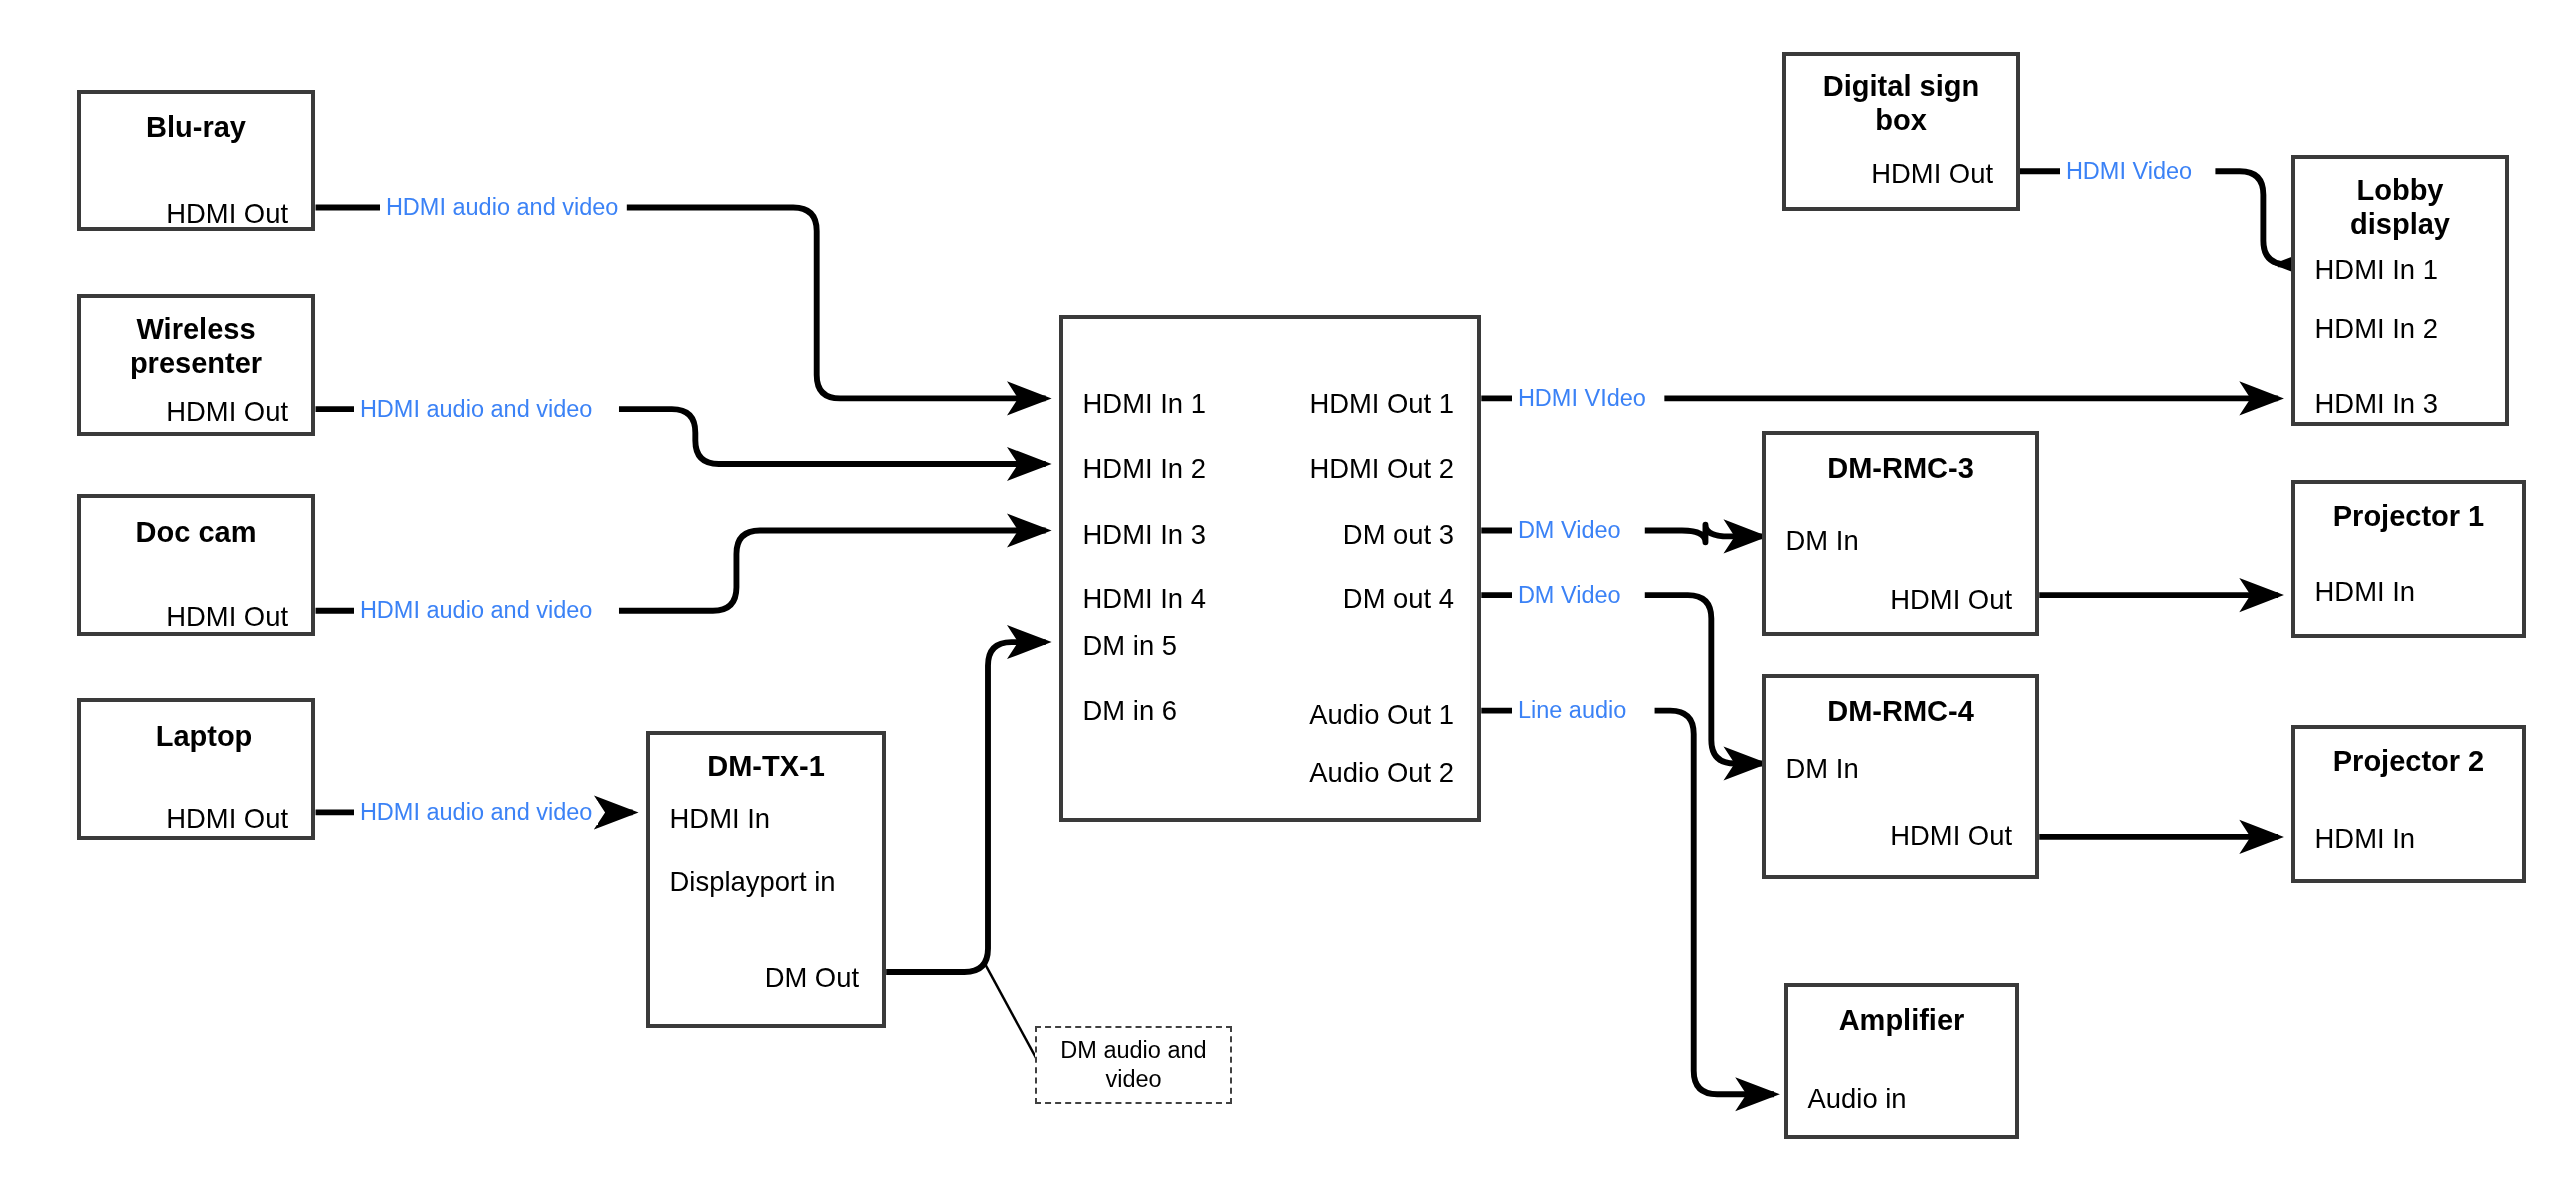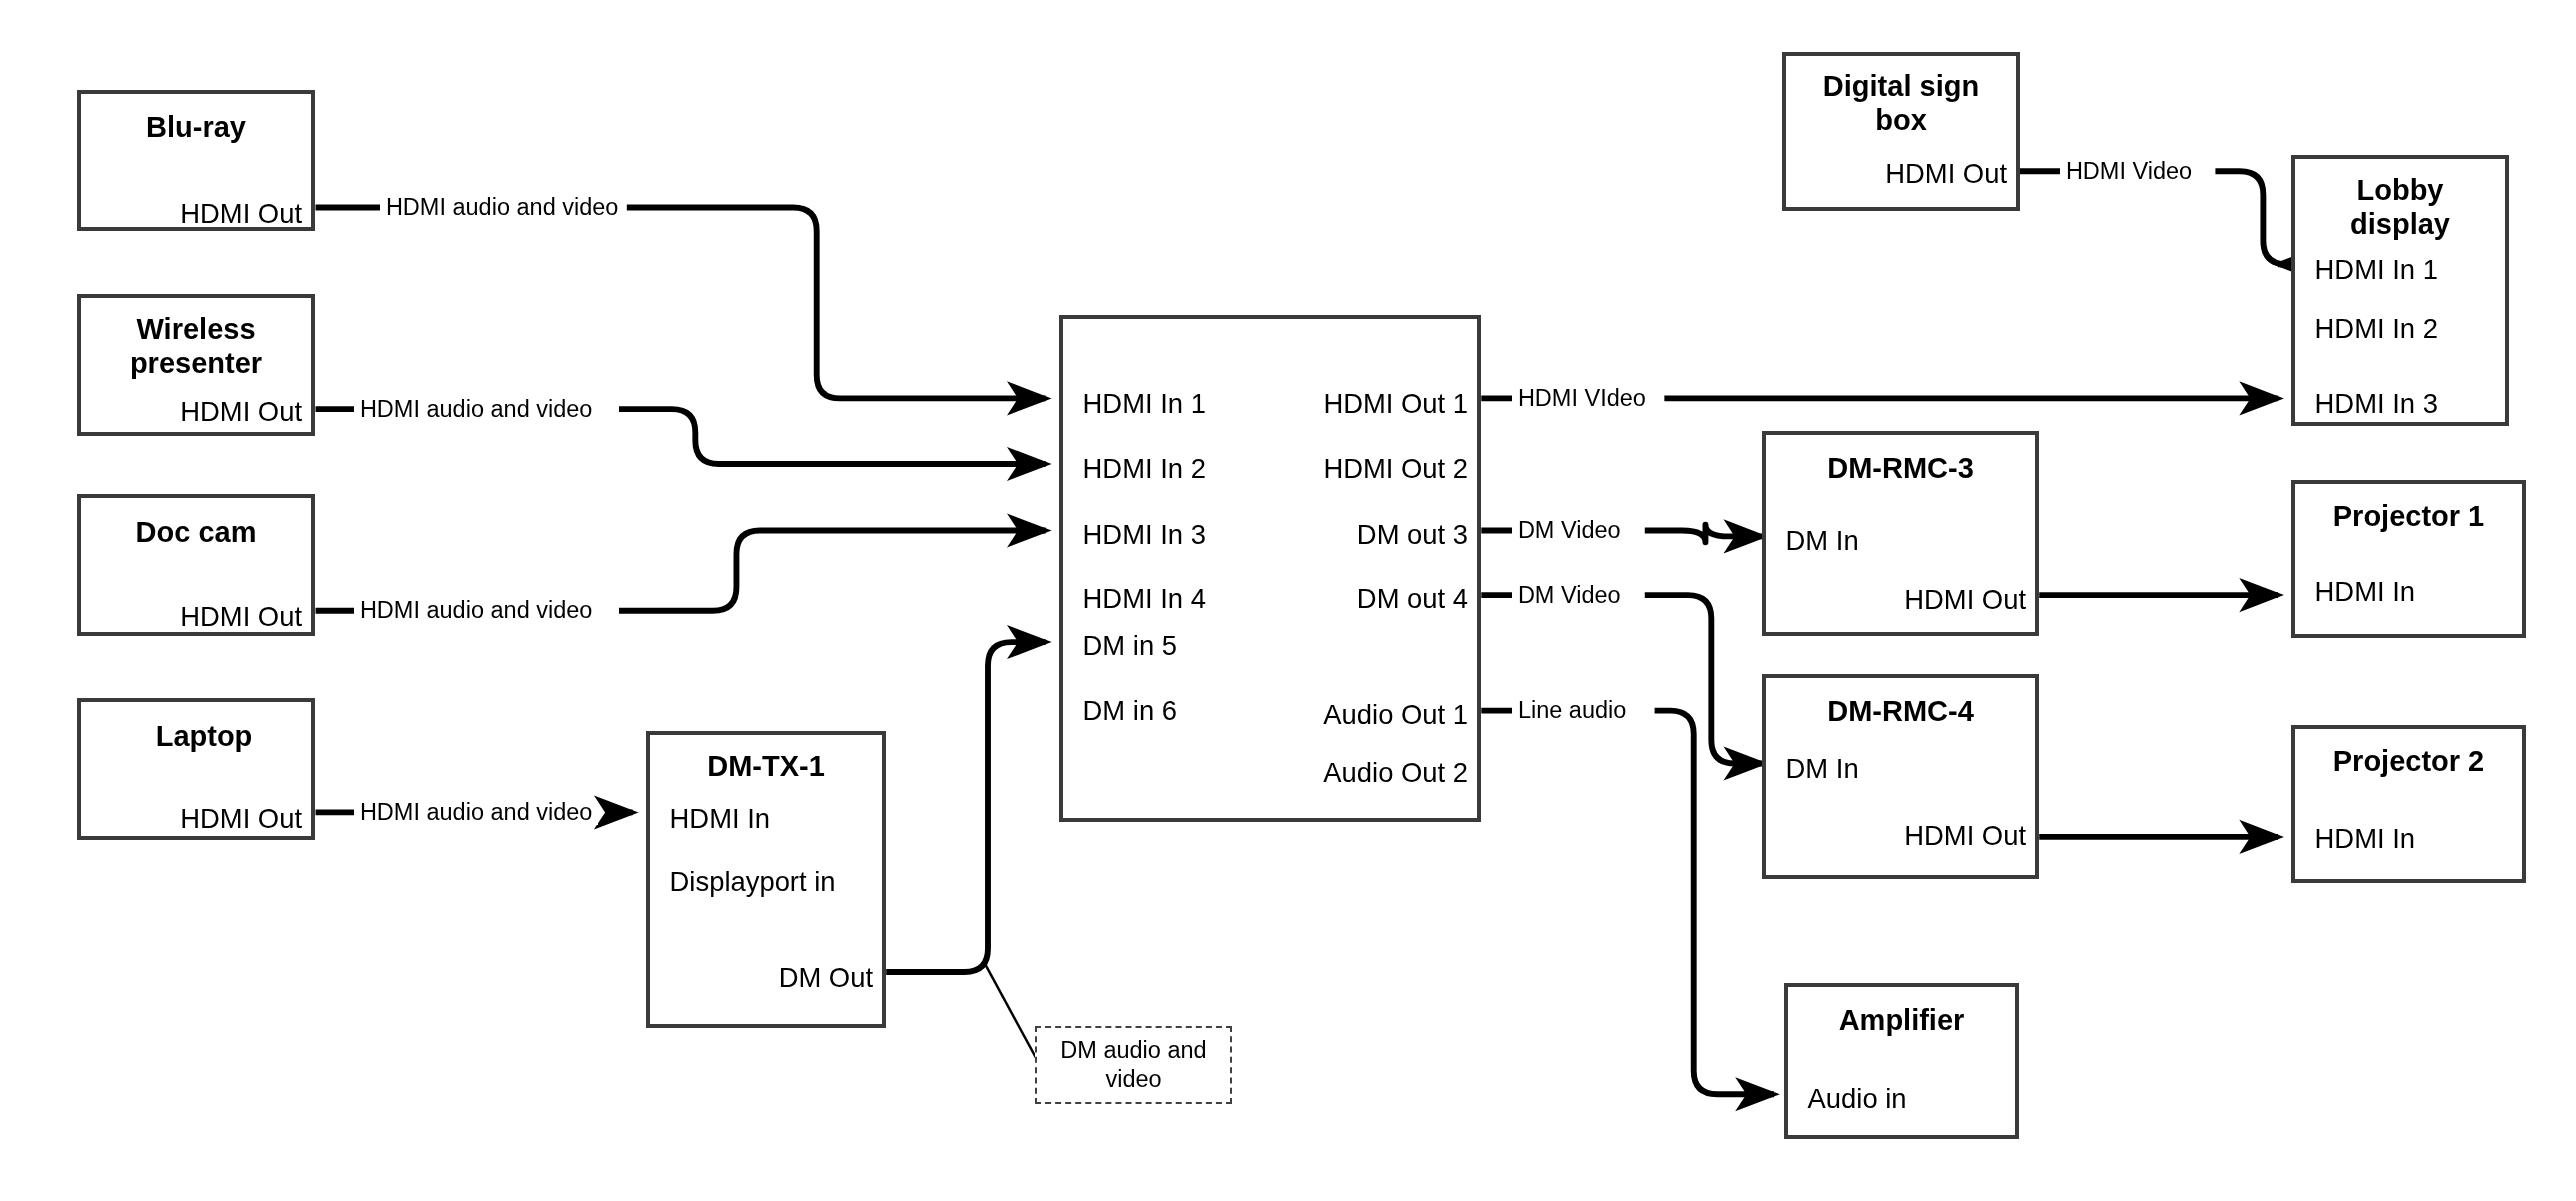--- a/index.html
+++ b/index.html
@@ -6,22 +6,22 @@
   html,body{margin:0;padding:0;background:#ffffff;}
   body{font-family:"Liberation Sans",sans-serif;}
   #stage{position:relative;width:2576px;height:1201px;background:#ffffff;overflow:hidden;}
   svg.wires{position:absolute;left:0;top:0;width:2576px;height:1201px;}
   .wire{fill:none;stroke:#000000;stroke-width:6;stroke-linecap:butt;stroke-linejoin:round;}
   .leader{fill:none;stroke:#000000;stroke-width:2.5;}
   .node{position:absolute;box-sizing:border-box;border:4.9px solid #3a3a3a;background:#ffffff;}
   .node .title{position:absolute;left:0;right:0;text-align:center;font-weight:bold;font-size:29px;color:#000;line-height:1.18;}
   .port{position:absolute;font-size:27.4px;color:#000;white-space:nowrap;}
   .port.left{left:19.6px;text-align:left;}
-  .port.right{right:9px;text-align:left;}
-  .edge-label{position:absolute;font-size:23.5px;color:#000000;white-space:nowrap;background:#ffffff;padding:0 5.9px;line-height:1;}
+  .port.right{right:23px;text-align:left;}
+  .edge-label{position:absolute;font-size:23.5px;color:#3b82f6;white-space:nowrap;background:#ffffff;padding:0 5.9px;line-height:1;}
   .callout{position:absolute;box-sizing:border-box;border:2px dashed #404040;background:#ffffff;
            display:flex;align-items:center;justify-content:center;text-align:center;
            font-size:23.5px;color:#000;line-height:1.25;padding:3.9px 5.9px;}
 </style>
 </head>
 <body>
 
 <div id="stage">
 
   <svg class="wires" viewBox="0 0 2631 1227">

